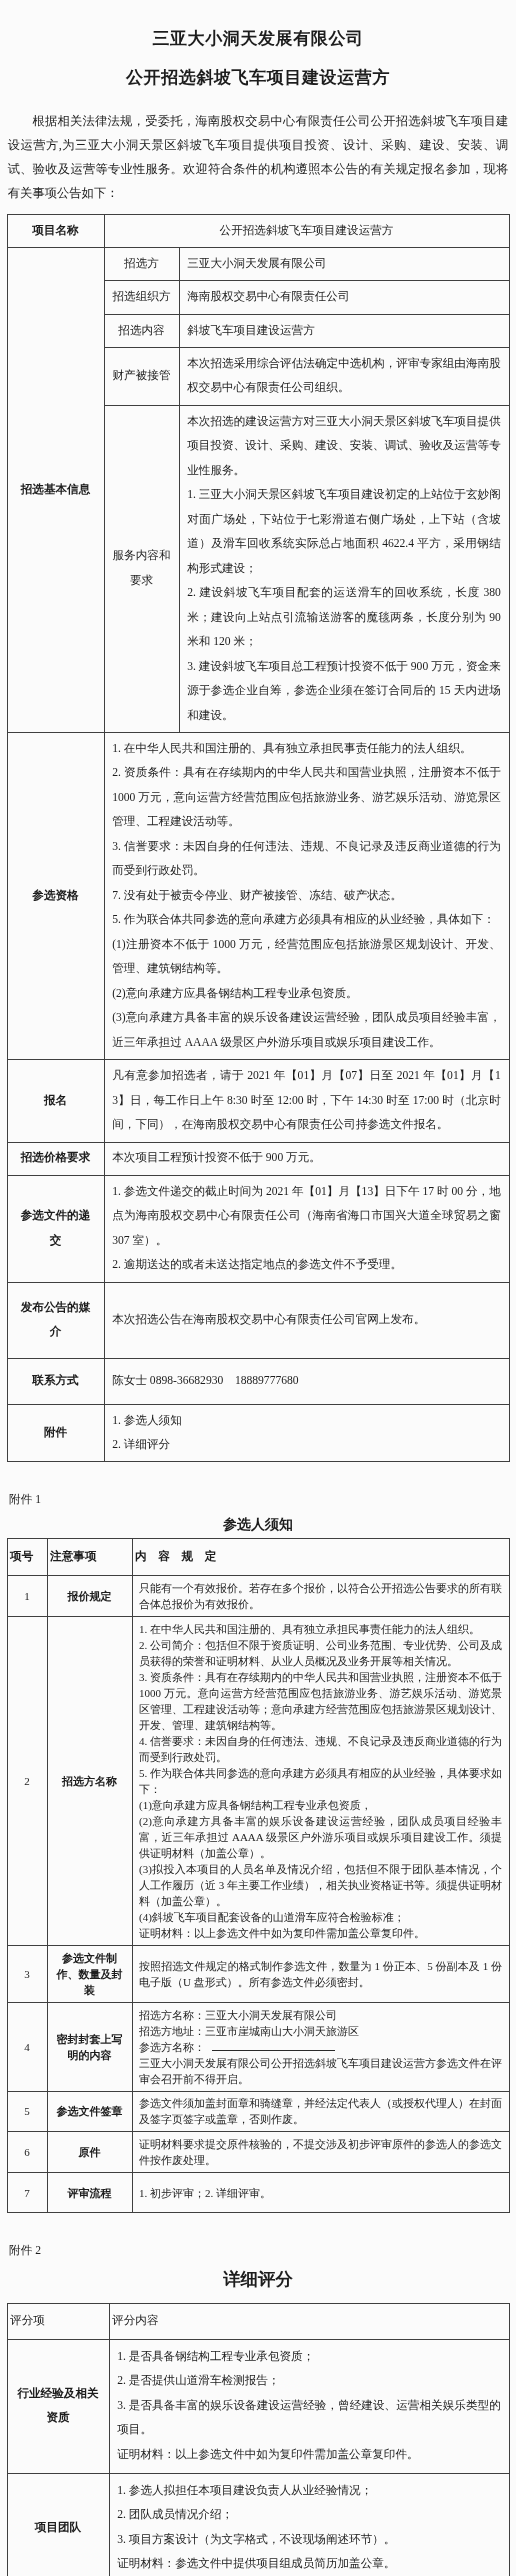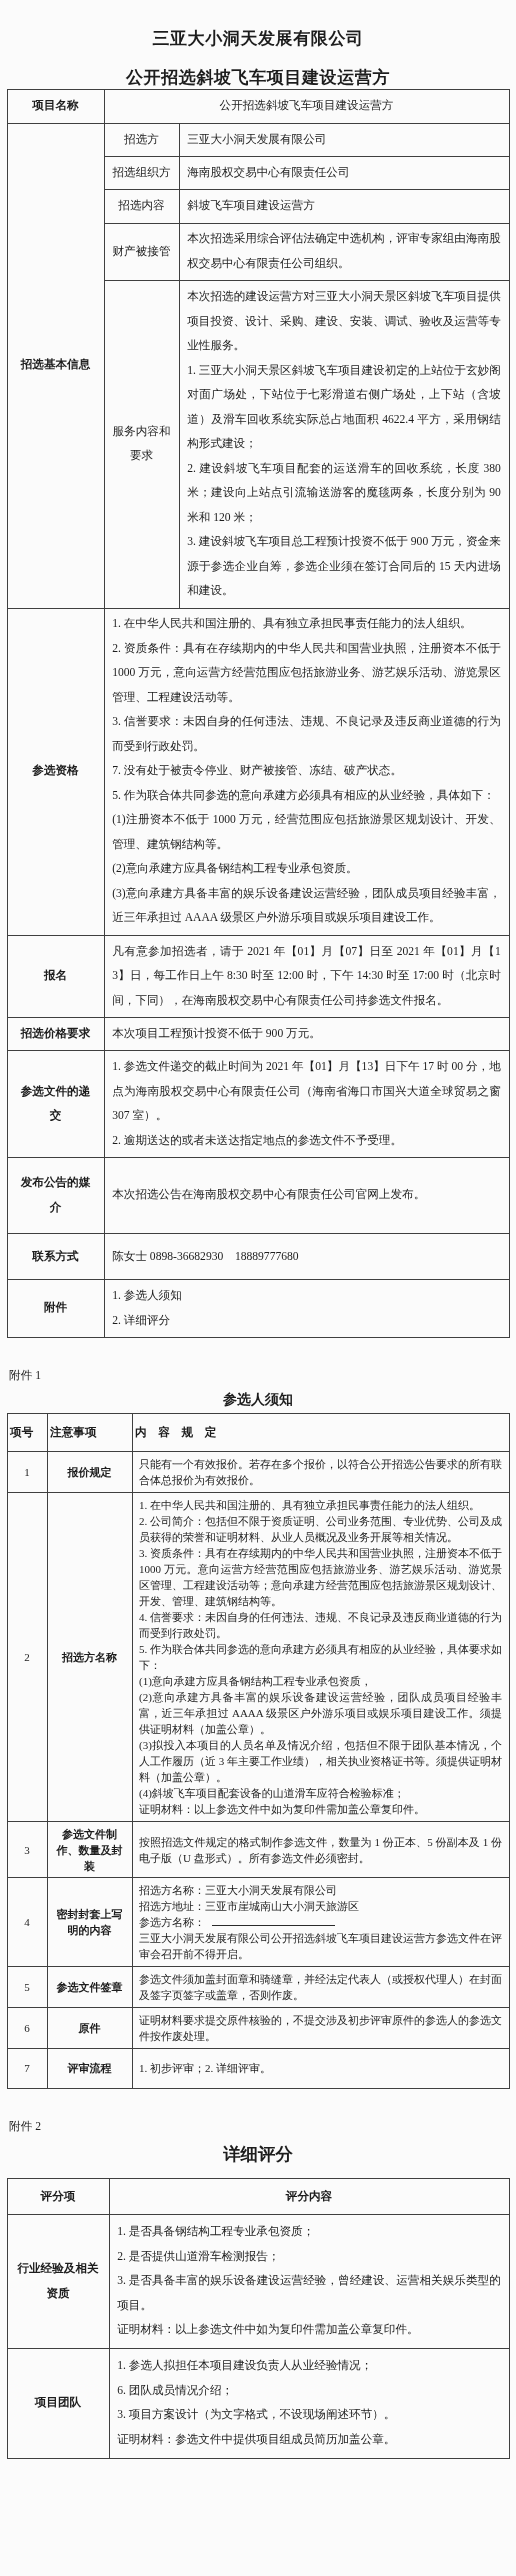--- a/index.html
+++ b/index.html
@@ -27,39 +27,40 @@
 
   
   .t2 td{font-size:11px;line-height:16px;vertical-align:middle;word-break:break-all;}
   .t2 .hdr{text-align:left;font-weight:700;padding:10.3px 2.6px;font-size:11.6px;}
   .t2 .num{text-align:center;padding:3.9px 1.3px;}
   .t2 .item{text-align:center;font-weight:700;padding:3.9px 3.9px;}
   .t2 .cnt{padding:3.9px 6.5px;text-align:justify;}
   .t2 p{margin:0;}
 
   .t3 td{font-size:11.6px;line-height:24.5px;vertical-align:middle;word-break:break-all;}
-  .t3 .hdr{text-align:center;font-weight:700;padding:5.2px 2.6px;}
+  .t3 .hdr{font-weight:400;padding:5.2px 2.6px;}
   .t3 .item{text-align:center;font-weight:700;padding:3.9px 5.2px;}
   .t3 .cnt{padding:5.2px 7.7px;text-align:justify;}
   .t3 p{margin:0;}
 
   .attach-label{font-size:11.6px;margin:30px 0 0 2.6px;line-height:15.5px;}
   .sub-title{font-size:14px;font-weight:700;text-align:center;margin:7.7px 0 5.2px;line-height:17px;}
   .big-title{font-size:17.4px;font-weight:700;text-align:center;margin:9px 0 13px;line-height:22px;}
 
   .blank{display:inline-block;width:123px;height:10.3px;border-bottom:1.3px solid #2a2a2a;margin-left:6.5px;vertical-align:baseline;}
 </style>
 </head>
 <body>
 
 <div class="page">
 
   <div class="doc-title">三亚大小洞天发展有限公司</div>
   <div class="doc-title second">公开招选斜坡飞车项目建设运营方</div>
 
+  <p class="intro">根据相关法律法规，受委托，海南股权交易中心有限责任公司公开招选斜坡飞车项目建设运营方,为三亚大小洞天景区斜坡飞车项目提供项目投资、设计、采购、建设、安装、调试、验收及运营等专业性服务。欢迎符合条件的机构遵照本公告的有关规定报名参加，现将有关事项公告如下：</p>
 
   <table class="t1">
     <colgroup>
         <col style="width:97px">
         <col style="width:75px">
         <col>
       </colgroup>
     <tbody>
         <tr>
       <td class="lbl">项目名称</td>
@@ -235,21 +236,21 @@
         <p>1. 是否具备钢结构工程专业承包资质；</p>
         <p>2. 是否提供山道滑车检测报告；</p>
         <p>3. 是否具备丰富的娱乐设备建设运营经验，曾经建设、运营相关娱乐类型的项目。</p>
         <p>证明材料：以上参选文件中如为复印件需加盖公章复印件。</p>
       </td>
     </tr>
     <tr>
       <td class="item">项目团队</td>
       <td class="cnt">
         <p>1. 参选人拟担任本项目建设负责人从业经验情况；</p>
-        <p>6. 团队成员情况介绍；</p>
+        <p>2. 团队成员情况介绍；</p>
         <p>3. 项目方案设计（为文字格式，不设现场阐述环节）。</p>
         <p>证明材料：参选文件中提供项目组成员简历加盖公章。</p>
       </td>
     </tr>
   </tbody>
     </table>
 
 </div>
 
 

